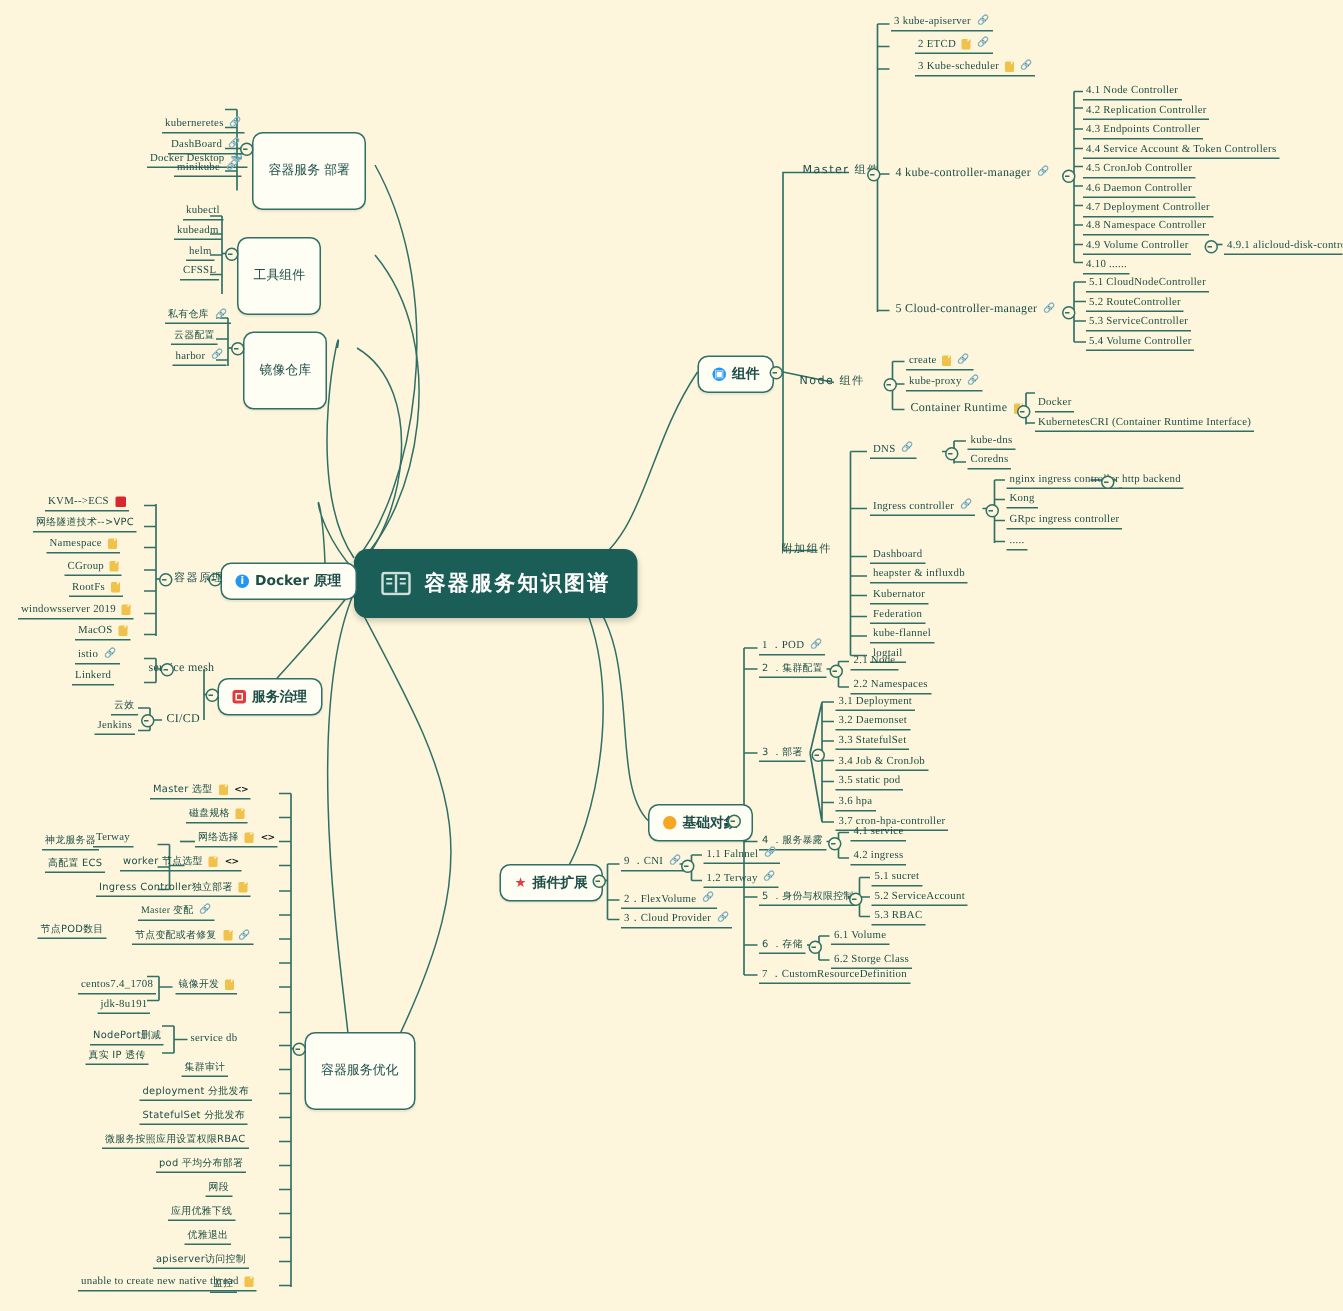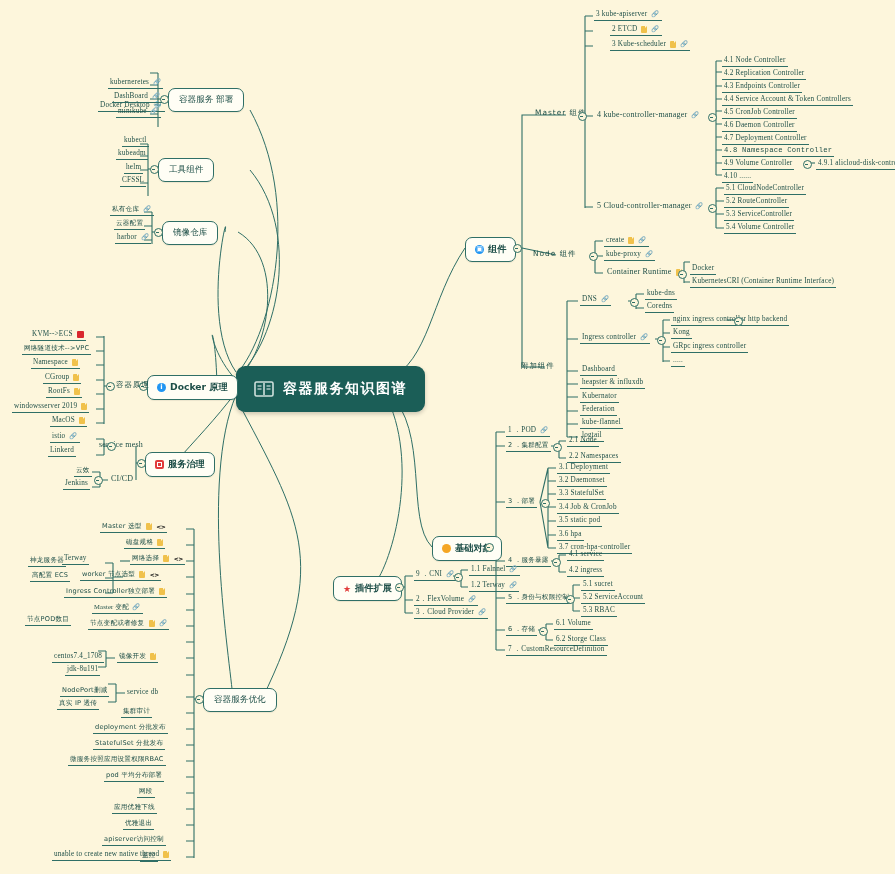--- a/index.html
+++ b/index.html
@@ -40,21 +40,21 @@
     border-radius:7px;
     padding:5px 9px;
     font-family:"DejaVu Sans","Liberation Sans",sans-serif;
     font-size:9.2px;
     font-weight:bold;
     color:#1d4e47;
     white-space:nowrap;
     box-shadow:0 1px 1px rgba(0,0,0,.07);
     display:flex;align-items:center;gap:4px;
   }
-  .box.plain{font-weight:normal;font-size:8.6px;padding:5px 10px;}
+  .box.plain{font-weight:normal;font-size:8.6px;padding:19px 10px;}
 
   .center{
     position:absolute;
     background:#1b5e57;
     border-radius:9px;
     color:#ffffff;
     font-family:"DejaVu Sans","Liberation Sans",sans-serif;
     font-size:14px;
     font-weight:bold;
     letter-spacing:1.5px;
@@ -534,21 +534,21 @@
   </div>
   <div class="node leaf ul" style="left:722px;top:108px;">
     <span>4.5  CronJob Controller</span>
   </div>
   <div class="node leaf ul" style="left:722px;top:121px;">
     <span>4.6  Daemon Controller</span>
   </div>
   <div class="node leaf ul" style="left:722px;top:134px;">
     <span>4.7  Deployment Controller</span>
   </div>
-  <div class="node leaf ul" style="left:722px;top:146px;font-family:Liberation Mono, monospace;">
+  <div class="node leaf ul" style="left:722px;top:146px;">
     <span>4.8  Namespace Controller</span>
   </div>
   <div class="node leaf ul" style="left:722px;top:159px;">
     <span>4.9  Volume Controller</span>
   </div>
   <div class="handle" style="left:803px;top:160px;"></div>
   <div class="node leaf ul" style="left:816px;top:159px;">
     <span>4.9.1  alicloud-disk-controller</span>
   </div>
   <div class="node leaf ul" style="left:722px;top:172px;">

